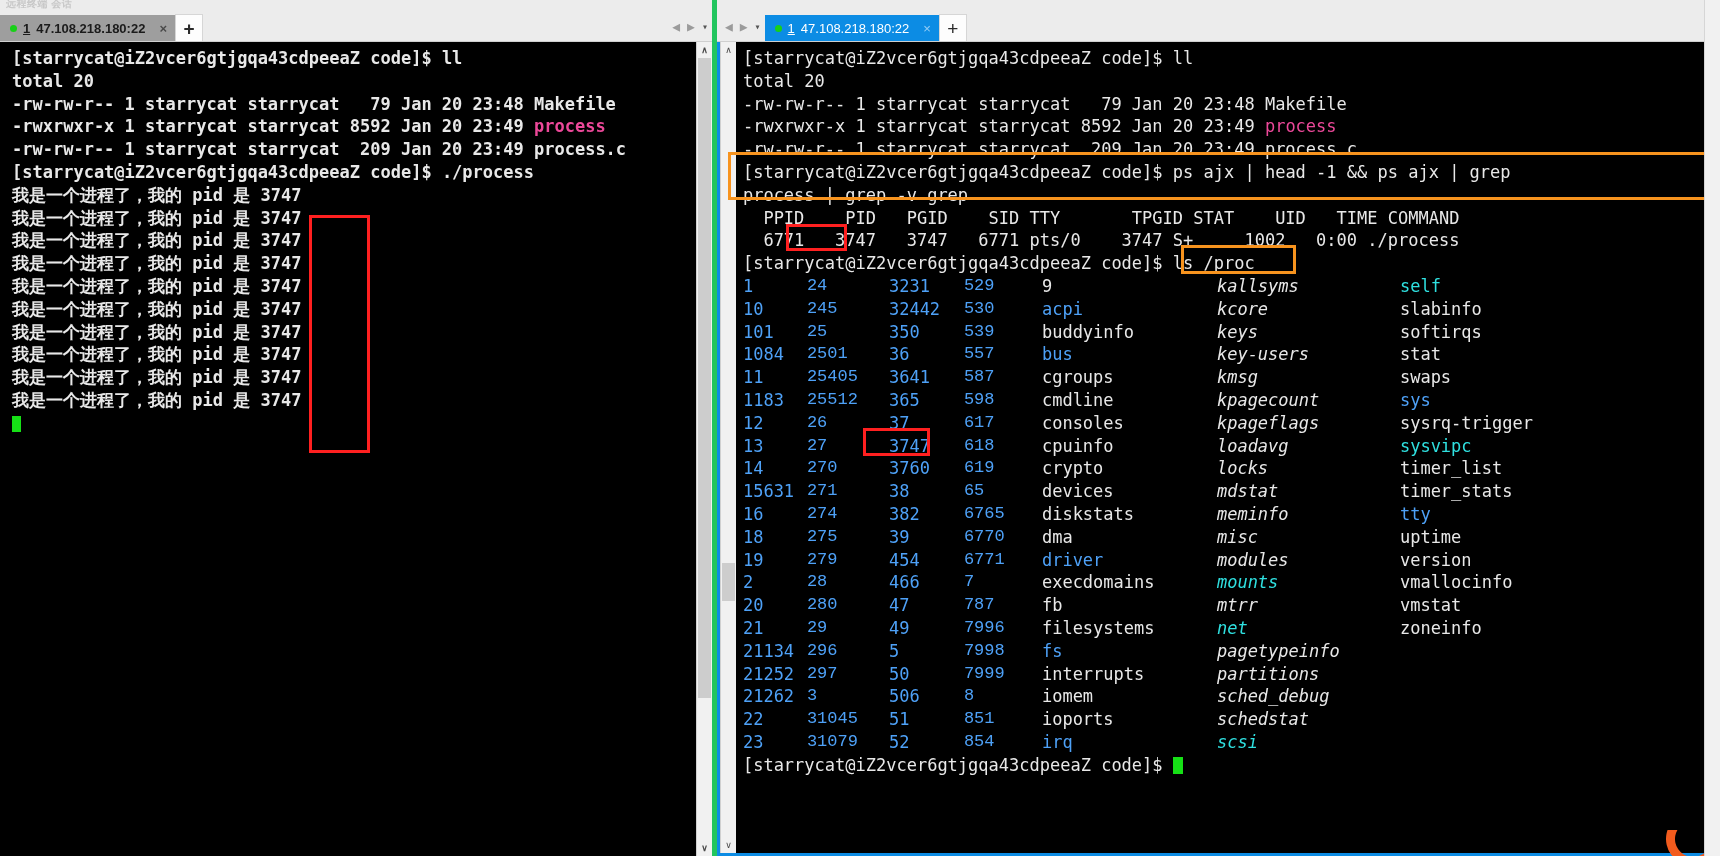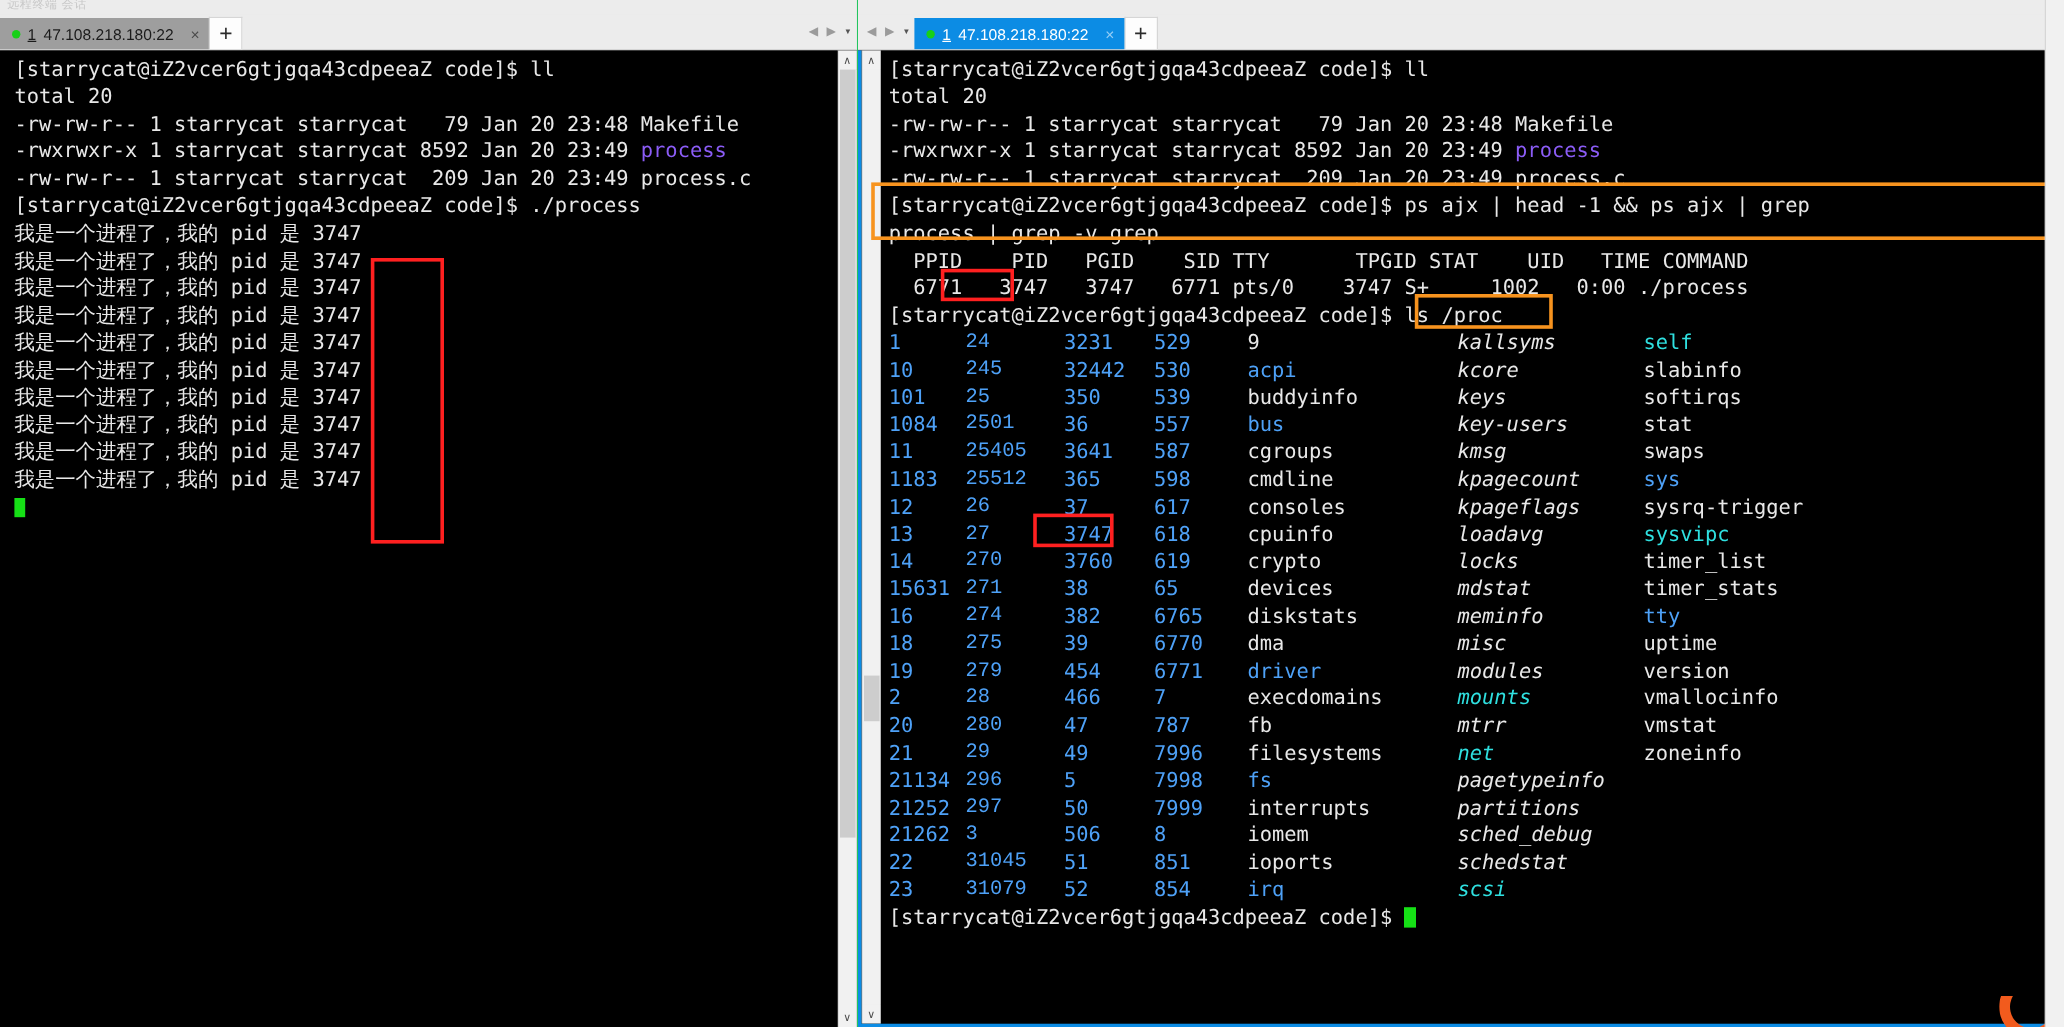--- a/index.html
+++ b/index.html
@@ -5,21 +5,21 @@
   html,body{margin:0;padding:0;}
   body{
     width:1720px;height:856px;overflow:hidden;
     background:#f0f0f0;
     font-family:"DejaVu Sans Mono","Liberation Mono",monospace;
   }
   .app{position:relative;width:1720px;height:856px;display:flex;}
 
   
   .window{position:relative;height:856px;background:#e9e9e9;display:flex;flex-direction:column;}
-  .win-left{width:714px;border-right:1px solid #22c55e;}
+  .win-left{width:714px;border-right:5px solid #22c55e;font-weight:bold;}
   .win-right{width:1006px;}
 
   .titlestrip{height:12px;background:#ececec;position:relative;overflow:hidden;}
   .titlestrip .ghost{
     position:absolute;left:6px;top:-3px;font-size:10px;color:#c8c8c8;
     font-family:"Liberation Sans",sans-serif;letter-spacing:.5px;
   }
 
   .tabbar{
     height:29px;background:#ececec;display:flex;align-items:flex-end;
@@ -65,42 +65,42 @@
         align-items:center;flex:0 0 auto;font-family:"Liberation Sans",sans-serif;}
   .sbar .btn{height:16px;width:15px;display:flex;align-items:center;justify-content:center;
              font-size:9px;color:#4a4a4a;background:#f1f1f1;}
   .sbar .track{flex:1;width:15px;background:#f1f1f1;position:relative;}
   .sbar .thumb{position:absolute;left:1px;width:13px;background:#cdcdcd;}
   .sb-left .thumb{top:0;height:640px;}
   .sb-right .thumb{top:505px;height:38px;}
 
   
   .c-white{color:#e8e8e8;}
-  .c-green{color:#8b5cf6;}
+  .c-green{color:#ec4899;}
   .c-blue{color:#4ea1f7;}
   .c-cyan{color:#2fe0e0;}
 
   .cursor{display:inline-block;width:10px;height:17px;background:#16e016;vertical-align:-3px;}
   .cursor-sm{display:inline-block;width:9px;height:16px;background:#16e016;vertical-align:-3px;}
 
   
   .box{position:absolute;box-sizing:border-box;pointer-events:none;}
   .box-red{border:3px solid #ff2020;}
   .box-orange{border:3px solid #f7931e;}
 
   
   .proc-row{display:flex;}
   .proc-row .pc{flex:0 0 auto;}
   .pc1{width:64px;}
   .pc2{width:82px;font-family:Liberation Mono, monospace;}
   .pc3{width:75px;}
-  .pc4{width:78px;}
+  .pc4{width:78px;font-family:Liberation Mono, monospace;}
   .pc5{width:175px;}
   .pc6{width:155px;font-style:italic;}
-  .pc7{width:160px;}
+  .pc7{width:160px;margin-left:28px;}
 
   
   .logo{
     position:absolute;right:14px;bottom:0px;width:40px;height:26px;overflow:hidden;
   }
   .logo .c{
     position:absolute;left:0;bottom:-10px;width:36px;height:36px;border-radius:50%;
     border:9px solid #f25b1d;border-right-color:transparent;transform:rotate(-35deg);
   }
   .sys-edge{position:absolute;right:0;top:0;width:15px;height:856px;background:#f1f1f1;border-left:1px solid #d6d6d6;}

